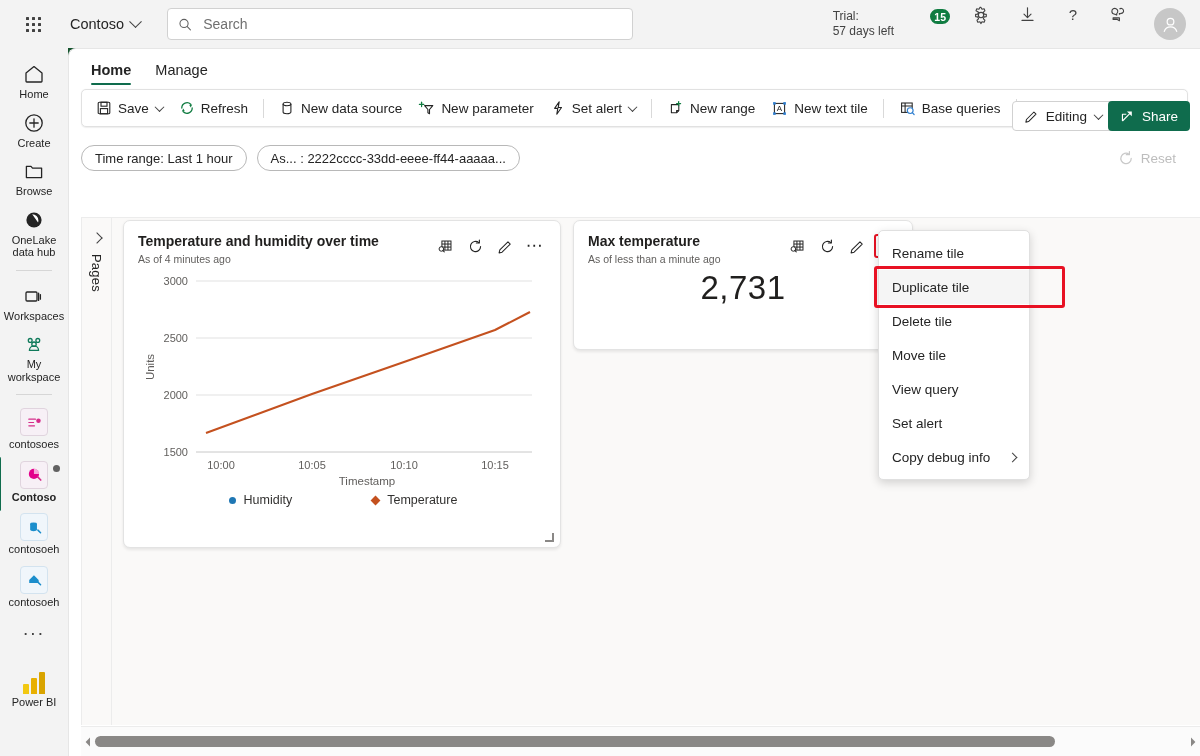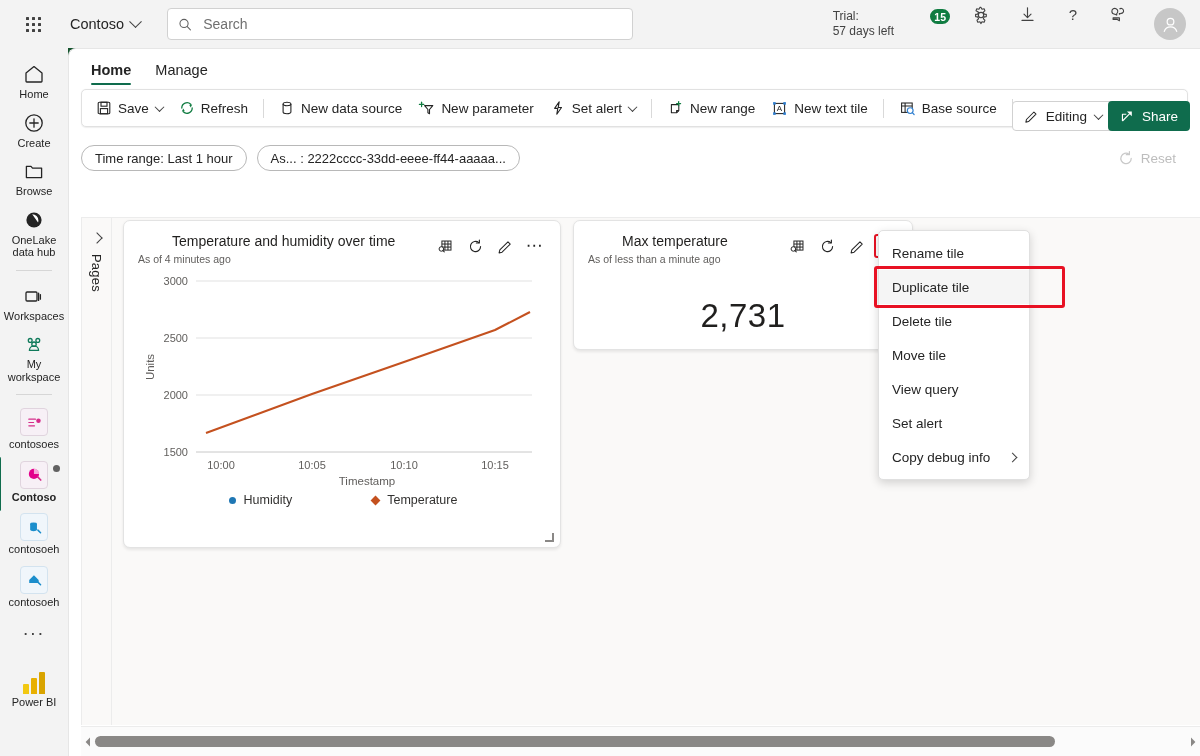--- a/index.html
+++ b/index.html
@@ -108,28 +108,28 @@
   .pages-chev { width:8px; height:8px; border-top:1.4px solid #424242; border-right:1.4px solid #424242; transform:rotate(45deg); margin:6px 0 12px; cursor:pointer; }
   .pages-lbl { writing-mode:vertical-rl; font-size:13px; color:#242424; letter-spacing:0.2px; }
 
   .tilearea { position:absolute; left:31px; top:0; right:0; bottom:0; padding:12px; }
 
   .tile {
     position:absolute; background:#ffffff; border:1px solid #e3e3e3; border-radius:7px;
     box-shadow:0 1.2px 3px rgba(0,0,0,0.08);
   }
   .tile-head { display:flex; align-items:flex-start; padding:12px 12px 0 14px; }
-  .tile-title { font-size:14px; font-weight:normal; color:#201f1e; line-height:17px;margin-left:34px; }
+  .tile-title { font-size:14px; font-weight:bold; color:#201f1e; line-height:17px; }
   .tile-sub { font-size:10.5px; color:#605e5c; margin-top:3px; }
   .tile-actions { margin-left:auto; display:flex; align-items:center; gap:4px; padding-top:1px; }
   .ta { width:26px; height:24px; display:flex; align-items:center; justify-content:center; border-radius:3px; cursor:pointer; }
   .ta.sel { border:2px solid #e81123; border-radius:3px; }
   .ta .dots { font-size:17px; color:#242424; line-height:8px; letter-spacing:1.5px; }
 
-  .bignum { font-size:33px; color:#201f1e; text-align:center; margin-top:32px; letter-spacing:0.5px; }
+  .bignum { font-size:33px; color:#201f1e; text-align:center; margin-top:4px; letter-spacing:0.5px; }
 
   .resize-h {
     position:absolute; right:6px; bottom:5px; width:9px; height:9px;
     border-right:2px solid #8a8886; border-bottom:2px solid #8a8886;
   }
 
   
   .ctxmenu {
     position:absolute; left:878px; top:230px; width:152px;
     background:#fff; border:1px solid #e0e0e0; border-radius:5px;
@@ -467,21 +467,21 @@
       <div class="tb-btn">
         <span class="cv">
           <svg width="17" height="17" viewBox="0 0 17 17">
             <rect x="2.6" y="3" width="10.6" height="9.4" fill="none" stroke="#242424" stroke-width="1.05"></rect>
             <line x1="2.6" y1="6" x2="13.2" y2="6" stroke="#242424" stroke-width="1.05"></line>
             <line x1="6.1" y1="3" x2="6.1" y2="12.4" stroke="#242424" stroke-width="1.05"></line>
             <circle cx="11.2" cy="10.6" r="2.9" fill="#ffffff" stroke="#2f7fd0" stroke-width="1.15"></circle>
             <line x1="13.3" y1="12.7" x2="15.1" y2="14.5" stroke="#2f7fd0" stroke-width="1.2" stroke-linecap="round"></line>
           </svg>
         </span>
-        <span>Base source</span>
+        <span>Base queries</span>
       </div>
 
       <div class="tb-sep"></div>
 
       <div class="tb-btn">
         <span class="cv">
           <svg width="17" height="17" viewBox="0 0 17 17">
             <path d="M8.5 2.4l1.85 3.85 4.15.55-3.05 2.9.78 4.1-3.73-2-3.73 2 .78-4.1L2.5 6.8l4.15-.55z" fill="none" stroke="#242424" stroke-width="1.1" stroke-linejoin="round"></path>
           </svg>
         </span>

